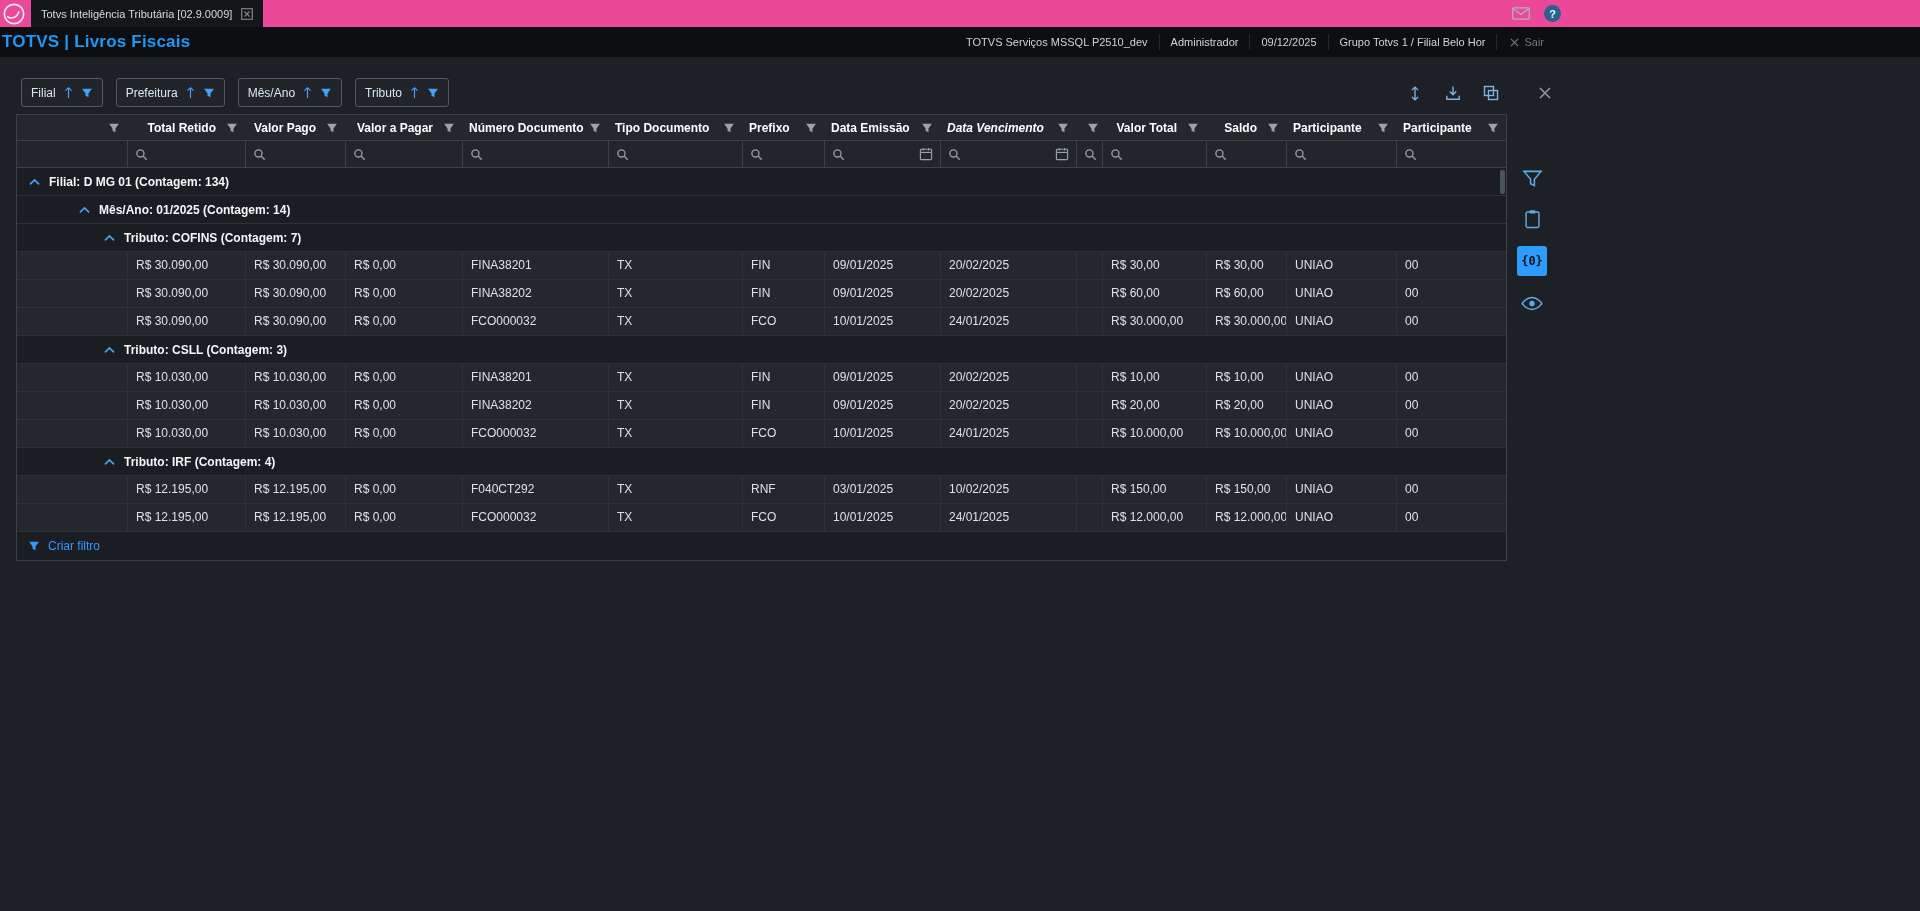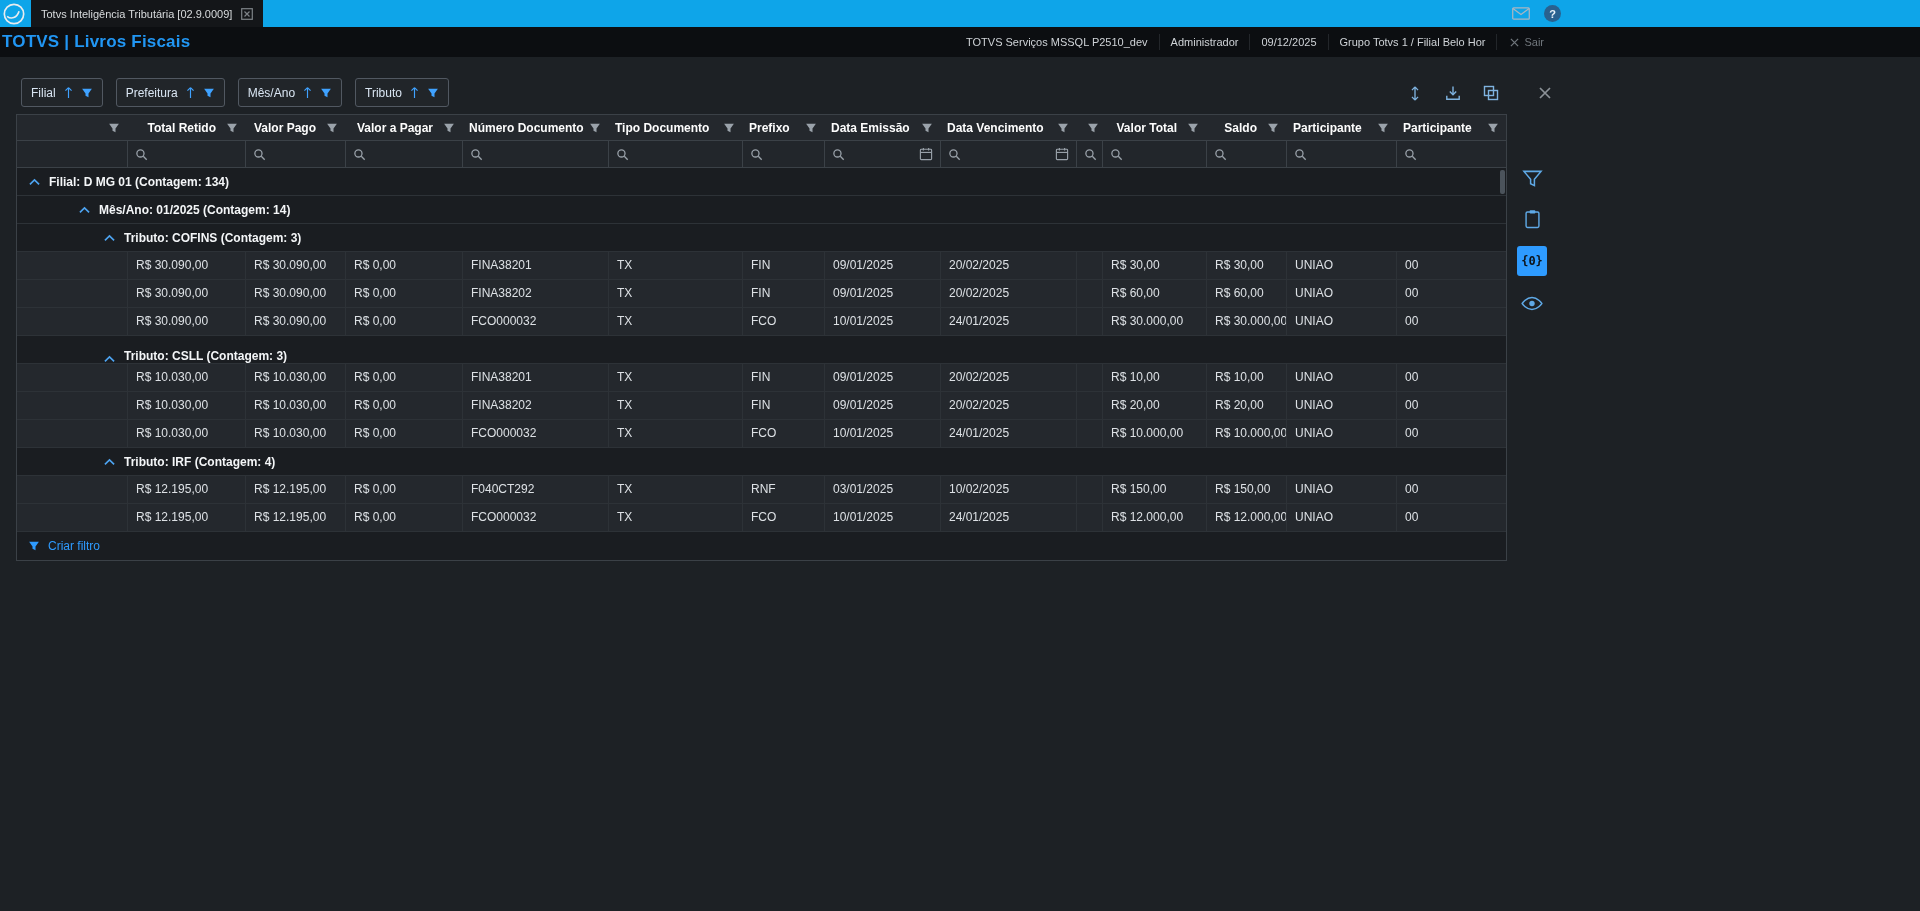--- a/index.html
+++ b/index.html
@@ -1,21 +1,21 @@
 <!DOCTYPE html>
 <html><head>
 <meta charset="utf-8">
 <style>
   *{box-sizing:border-box;margin:0;padding:0}
   html,body{width:1920px;height:911px;overflow:hidden}
   body{background:#1d2125;font-family:"Liberation Sans","DejaVu Sans",sans-serif;color:#d9dde1}
   svg{display:block}
 
   
-  .topbar{height:27px;background:#0ea5e9;display:flex;align-items:center;position:relative}
+  .topbar{height:27px;background:#ec4899;display:flex;align-items:center;position:relative}
   .logo-wrap{width:28px;height:27px;display:flex;align-items:center;justify-content:center}
   .tab{height:27px;display:flex;align-items:center;gap:9px;padding:0 10px;margin-left:3px;background:#141619;color:#d8dbdd;font-size:11px;cursor:pointer;white-space:nowrap}
   .tab-close{display:flex;cursor:pointer}
   .tb-right{position:absolute;left:1512px;top:0;height:27px;display:flex;align-items:center;gap:14px}
   .tb-icon{display:flex;cursor:pointer}
   .help-badge{width:17px;height:17px;border-radius:50%;background:#29618f;color:#e9f2f9;font-size:11px;font-weight:700;display:flex;align-items:center;justify-content:center;cursor:pointer}
 
   
   .appbar{height:30px;background:#0c0e11;position:relative;display:flex;align-items:center}
   .brand{margin-left:2px;font-size:17px;font-weight:700;color:#2196f3;letter-spacing:.2px;cursor:pointer;white-space:nowrap}
@@ -254,21 +254,21 @@
           </span>
         </div>
         <div class="g-hcell" style="width: 116px;">
           <span class="hcap">Data Emissão</span>
           <span class="hfun">
             <svg width="12" height="12" viewBox="0 0 16 16">
               <path d="M1.5 2.2h13L10 8.6v5.2l-4-2V8.6z" fill="#9aa2aa"></path>
             </svg>
           </span>
         </div>
-        <div class="g-hcell" style="width: 136px;">
+        <div class="g-hcell" style="width: 136px; font-style: italic;">
           <span class="hcap">Data Vencimento</span>
           <span class="hfun">
             <svg width="12" height="12" viewBox="0 0 16 16">
               <path d="M1.5 2.2h13L10 8.6v5.2l-4-2V8.6z" fill="#9aa2aa"></path>
             </svg>
           </span>
         </div>
         <div class="g-hcell" style="width: 26px;">
           <span class="hfun">
             <svg width="12" height="12" viewBox="0 0 16 16">
@@ -448,21 +448,21 @@
             </svg>
           </span>
           <span class="glabel">Mês/Ano: 01/2025 (Contagem: 14)</span>
         </div>
         <div class="g-grouprow" style="padding-left: 87px;">
           <span class="chev">
             <svg width="11" height="8" viewBox="0 0 12 8">
               <path d="M1 6.6 6 1.6l5 5" fill="none" stroke="#4da3f0" stroke-width="1.8"></path>
             </svg>
           </span>
-          <span class="glabel">Tributo: COFINS (Contagem: 3)</span>
+          <span class="glabel">Tributo: COFINS (Contagem: 7)</span>
         </div>
         <div class="g-row">
           <div class="g-cell" style="width: 110px;"></div>
           <div class="g-cell right" style="width: 118px;">R$ 30.090,00</div>
           <div class="g-cell right" style="width: 100px;">R$ 30.090,00</div>
           <div class="g-cell right" style="width: 117px;">R$ 0,00</div>
           <div class="g-cell" style="width: 146px;">FINA38201</div>
           <div class="g-cell" style="width: 134px;">TX</div>
           <div class="g-cell" style="width: 82px;">FIN</div>
           <div class="g-cell" style="width: 116px;">09/01/2025</div>
@@ -498,21 +498,21 @@
           <div class="g-cell" style="width: 134px;">TX</div>
           <div class="g-cell" style="width: 82px;">FCO</div>
           <div class="g-cell" style="width: 116px;">10/01/2025</div>
           <div class="g-cell" style="width: 136px;">24/01/2025</div>
           <div class="g-cell" style="width: 26px;"></div>
           <div class="g-cell right" style="width: 104px;">R$ 30.000,00</div>
           <div class="g-cell right" style="width: 80px;">R$ 30.000,00</div>
           <div class="g-cell" style="width: 110px;">UNIAO</div>
           <div class="g-cell" style="width: 110px;">00</div>
         </div>
-        <div class="g-grouprow" style="padding-left: 87px; align-items: flex-end;">
+        <div class="g-grouprow" style="padding-left: 87px;">
           <span class="chev">
             <svg width="11" height="8" viewBox="0 0 12 8">
               <path d="M1 6.6 6 1.6l5 5" fill="none" stroke="#4da3f0" stroke-width="1.8"></path>
             </svg>
           </span>
           <span class="glabel">Tributo: CSLL (Contagem: 3)</span>
         </div>
         <div class="g-row">
           <div class="g-cell" style="width: 110px;"></div>
           <div class="g-cell right" style="width: 118px;">R$ 10.030,00</div>

